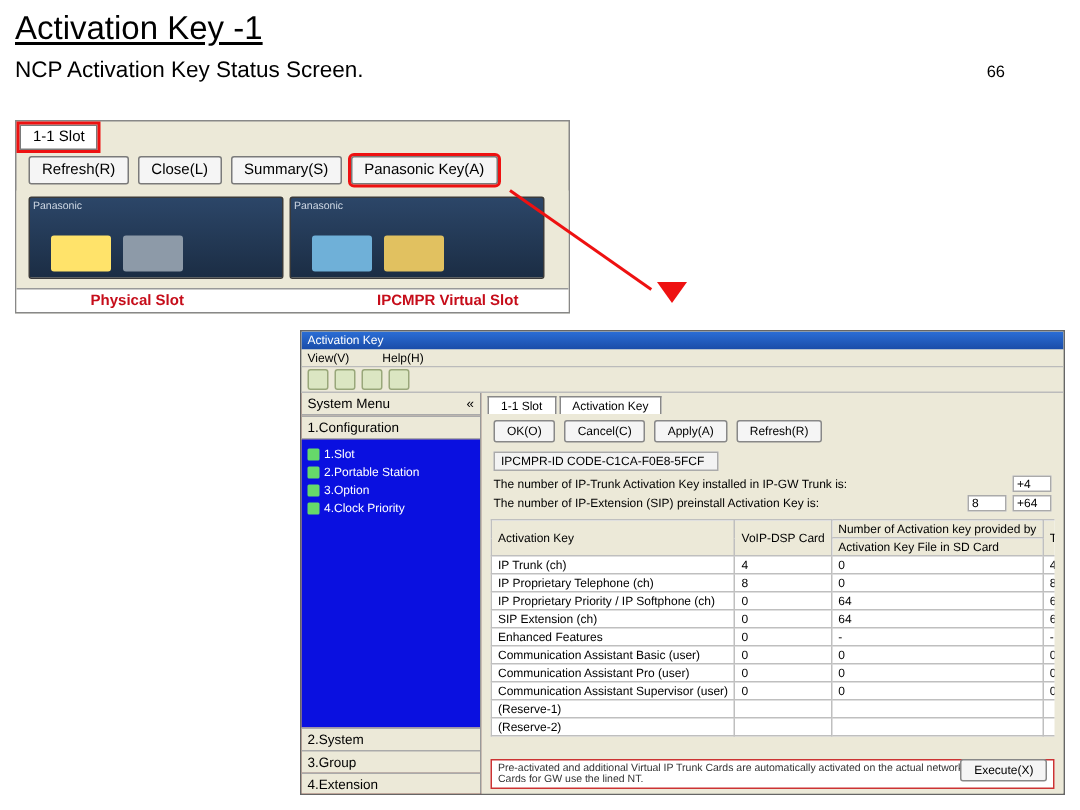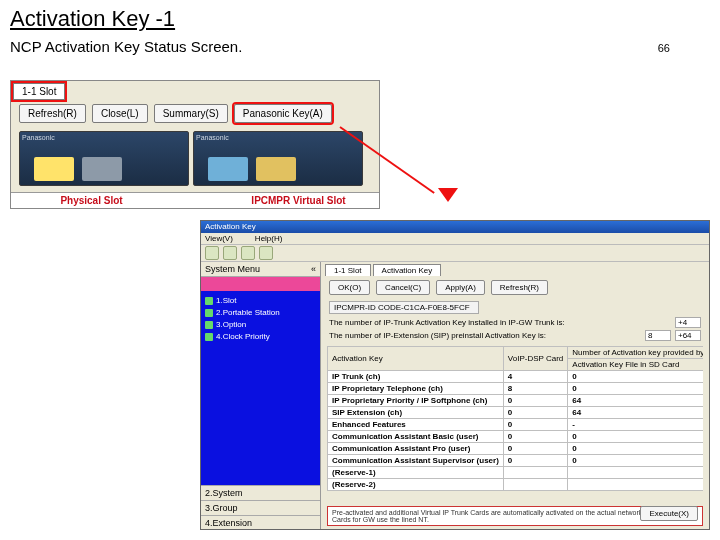--- a/index.html
+++ b/index.html
@@ -148,21 +148,21 @@
     background: #dbe6c2;
     border: 1px solid #99a77a;
     border-radius: 2px;
   }
   .main-body {
     display: flex;
     height: calc(100% - 40px);
   }
   .sidebar {
     width: 120px;
-    background: #ec4899;
+    background: #7f1d1d;
     border-right: 1px solid #999;
     display: flex;
     flex-direction: column;
   }
   .side-header {
     background: #ece9d8;
     border-bottom: 1px solid #aaa;
     padding: 2px 4px;
     font-size: 9px;
   }
@@ -174,21 +174,20 @@
     font-size: 9px;
   }
   .tree {
     flex: 1;
     background: #0a10e0;
     color: #fff;
     font-size: 8px;
     padding: 4px;
     line-height: 1.5;
     overflow: hidden;
-    margin-top: 14px;
   }
   .tree div::before {
     content: "";
     display: inline-block;
     width: 8px; height: 8px;
     background: #66d96a;
     margin-right: 3px;
     border-radius: 1px;
     vertical-align: middle;
   }
@@ -269,21 +268,20 @@
     border-collapse: collapse;
     background: #fff;
     font-size: 8px;
   }
   table.ak th, table.ak td {
     border: 1px solid #bfbfbf;
     padding: 1px 4px;
     text-align: left;
     white-space: nowrap;
     overflow: hidden;
-    font-weight: bold;
   }
   table.ak th {
     background: #ece9d8;
     font-weight: normal;
   }
   .footer-box {
     margin: 2px 6px 4px 6px;
     border: 1px solid #c33;
     background: #fff;
     padding: 2px 4px;
@@ -367,20 +365,21 @@
     <span></span>
   </div>
 
   <div class="main-body">
 
     <div class="sidebar">
       <div class="side-header">
         <span>System Menu</span>
         <span style="float:right">«</span>
       </div>
+      <div class="side-group">1.Configuration</div>
       <div class="tree">
         <div>1.Slot</div>
         <div>2.Portable Station</div>
         <div>3.Option</div>
         <div>4.Clock Priority</div>
       </div>
       <div class="bottom-groups">
         <div>2.System</div>
         <div>3.Group</div>
         <div>4.Extension</div>

